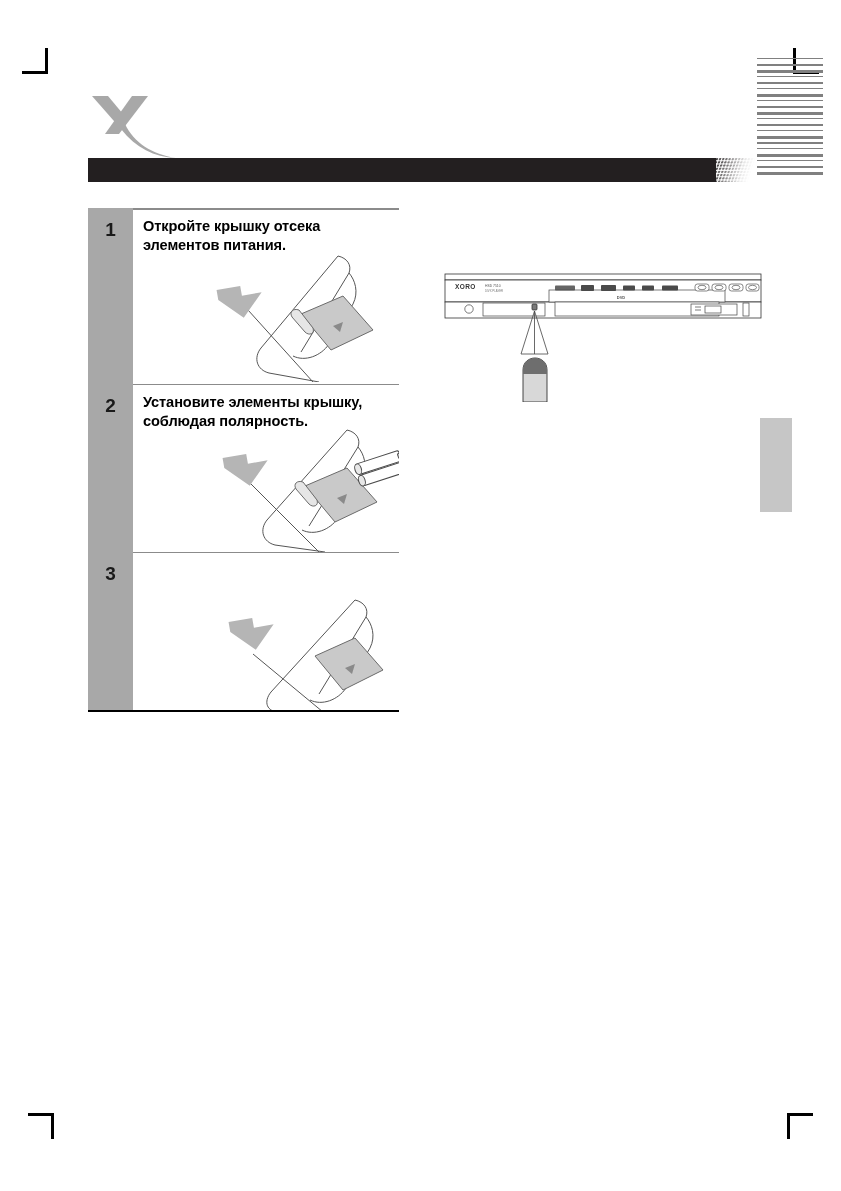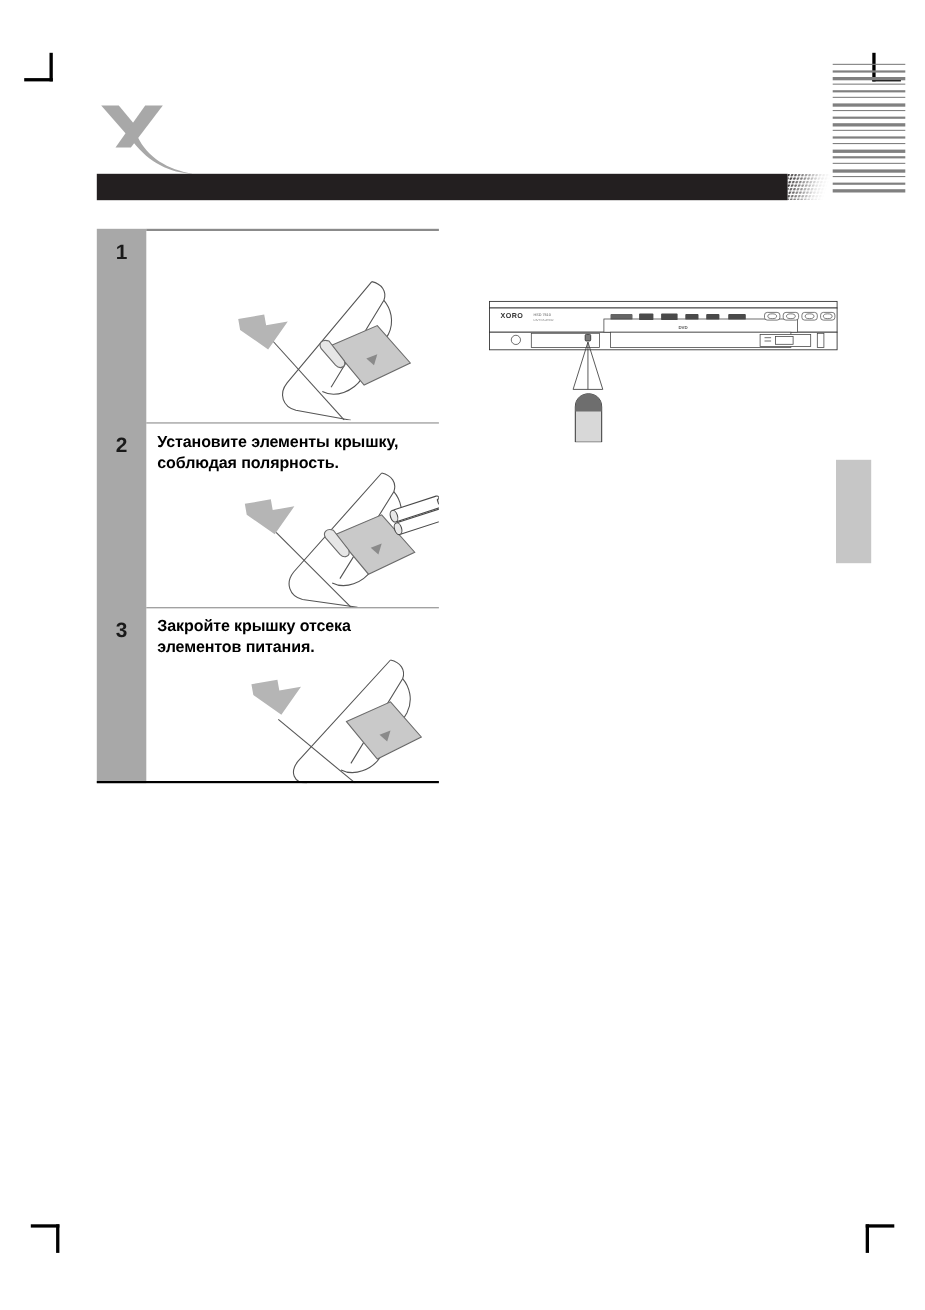--- a/index.html
+++ b/index.html
@@ -265,20 +265,21 @@
 
 <div class="margin-tab"></div>
 
 <div class="steps">
   <div class="steps-numcol"></div>
   <div class="steps-toprule"></div>
 
   <div class="row" style="top:0px;height:176px;">
     <div class="row-num">1</div>
     <div class="row-body">
+      <div class="row-text">Откройте крышку отсека элементов питания.</div>
       <div class="row-art">
         <svg width="266" height="130" viewBox="0 0 266 130">
           <g fill="none" stroke="#555" stroke-width="1">
             <path d="M205 4 L128 96 C120 106 124 118 136 121 L186 130"></path>
             <path d="M115 58 L180 130"></path>
             <path d="M205 4 C214 6 219 13 216 21 L168 100"></path>
             <path d="M216 21 C222 28 226 40 220 52 L196 92 C188 104 172 110 160 104"></path>
           </g>
           <g fill="none" stroke="#6b6b6b" stroke-width="1">
             <path d="M168 62 L210 44 L240 78 L198 98 Z" fill="#c9c9c9"></path>
@@ -326,21 +327,20 @@
           </g>
         </svg>
       </div>
     </div>
   </div>
 
   <div class="row" style="top:344px;height:160px;">
     <div class="row-rule"></div>
     <div class="row-num">3</div>
     <div class="row-body">
-      <div class="row-text">Закройте крышку отсека элементов питания.</div>
       <div class="row-art">
         <svg width="266" height="116" viewBox="0 0 266 116">
           <g fill="none" stroke="#555" stroke-width="1">
             <path d="M222 4 L138 96 C130 106 134 116 146 116"></path>
             <path d="M120 58 L190 116"></path>
             <path d="M222 4 C231 6 236 13 233 21 L186 98"></path>
             <path d="M233 21 C239 28 243 40 237 52 L213 92 C205 104 189 110 177 104"></path>
           </g>
           <g fill="none" stroke="#6b6b6b" stroke-width="1">
             <path d="M182 60 L222 42 L250 74 L210 94 Z" fill="#c9c9c9"></path>

